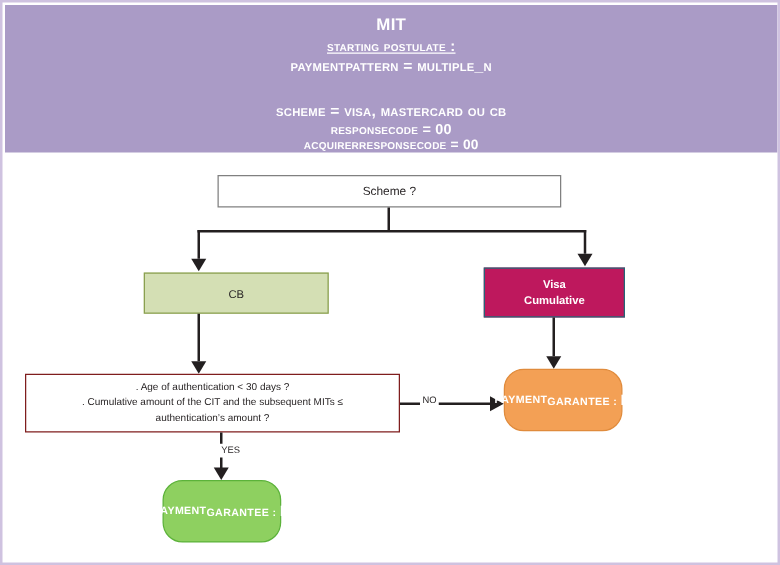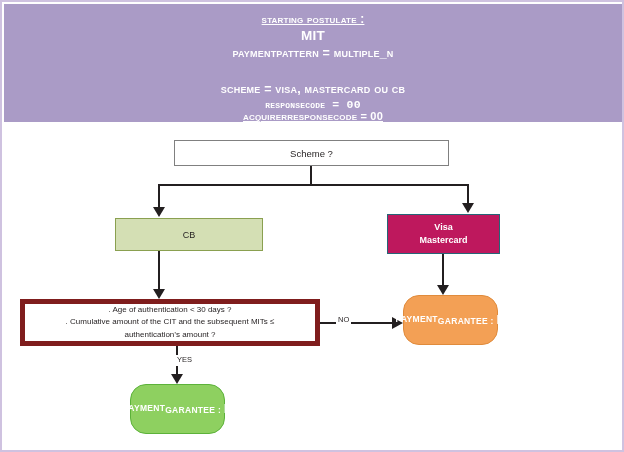--- a/index.html
+++ b/index.html
@@ -45,22 +45,22 @@
     font-size: 12px;
     text-decoration: underline;
     margin-bottom: 4px;
   }
   #h-mit {
     font-size: 13.5px;
     margin-bottom: 4px;
   }
   #h-pattern { font-size: 12.5px; margin-bottom: 3px; }
   #h-scheme  { font-size: 12.5px; margin-bottom: 3px; margin-top: 24px; }
-  #h-rc      { font-size: 11.5px; margin-bottom: 1px; font-family: Liberation Mono, monospace; }
-  #h-arc     { font-size: 11px; text-decoration: underline; }
+  #h-rc      { font-size: 11.5px; margin-bottom: 1px; }
+  #h-arc     { font-size: 11px; }
 
   
   .node {
     position: absolute;
     box-sizing: border-box;
     display: flex;
     align-items: center;
     justify-content: center;
     text-align: center;
   }
@@ -83,21 +83,21 @@
     background: #be185d;
     border: 1px solid #256577;
     color: #ffffff;
     font-size: 9px;
     font-weight: bold;
     line-height: 1.45;
   }
   #cond-box {
     left: 18px; top: 297px; width: 300px; height: 47px;
     background: #ffffff;
-    border: 5px solid #7f1d1d;
+    border: 1px solid #7f1d1d;
     font-size: 8px;
     color: #231f20;
     line-height: 1.55;
     padding: 0 4px;
   }
   
   .terminal {
     position: absolute;
     box-sizing: border-box;
     display: flex;
@@ -164,22 +164,22 @@
     padding: 0 2px;
     white-space: nowrap;
   }
 </style>
 </head>
 <body>
 
 <div id="canvas">
 
   <div id="header">
+    <div id="h-mit" class="hline">MIT</div>
     <div id="h-title" class="hline sc">Starting postulate :</div>
-    <div id="h-mit" class="hline">MIT</div>
     <div id="h-pattern" class="hline sc">PaymentPattern = MULTIPLE_N</div>
     <div id="h-scheme" class="hline sc">Scheme = Visa, Mastercard ou CB</div>
     <div id="h-rc" class="hline sc">ResponseCode = 00</div>
     <div id="h-arc" class="hline sc">AcquirerResponseCode = 00</div>
   </div>
 
   <div id="scheme-box" class="node">
     <span>Scheme ?</span>
   </div>
 
@@ -190,21 +190,21 @@
   <div class="arrow-down" style="left:151px; top:205px;"></div>
   <div class="arrow-down" style="left:460px; top:201px;"></div>
 
   <div id="cb-box" class="node">
     <span>CB</span>
   </div>
 
   <div id="visa-box" class="node">
     <div>
       <div>Visa</div>
-      <div>Mastercard</div>
+      <div>Cumulative</div>
     </div>
   </div>
 
   <div class="vline" style="left:156px; top:249px; height:38px;"></div>
   <div class="arrow-down" style="left:151px; top:287px;"></div>
 
   <div class="vline" style="left:440px; top:252px; height:31px;"></div>
   <div class="arrow-down" style="left:435px; top:283px;"></div>
 
   <div id="cond-box" class="node">

